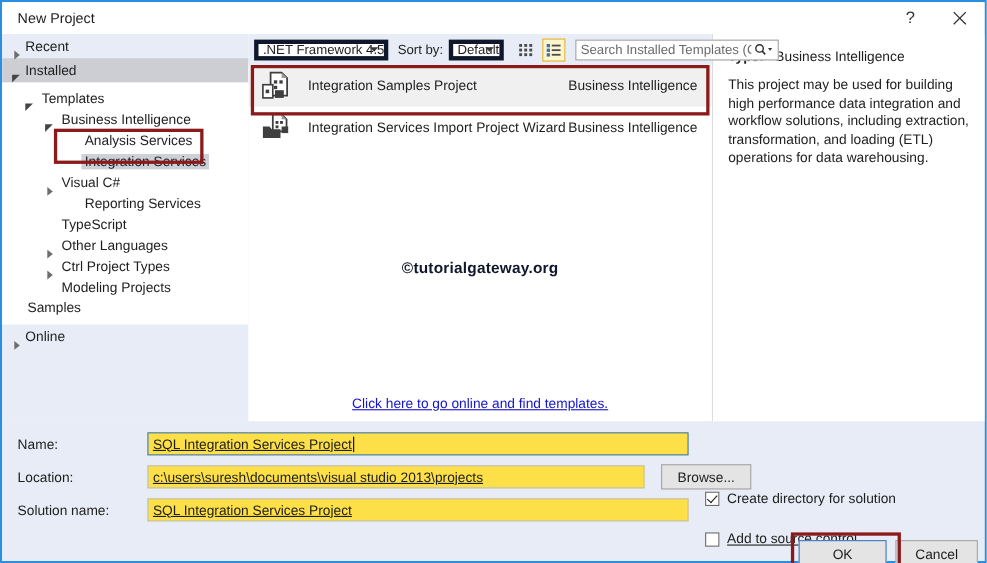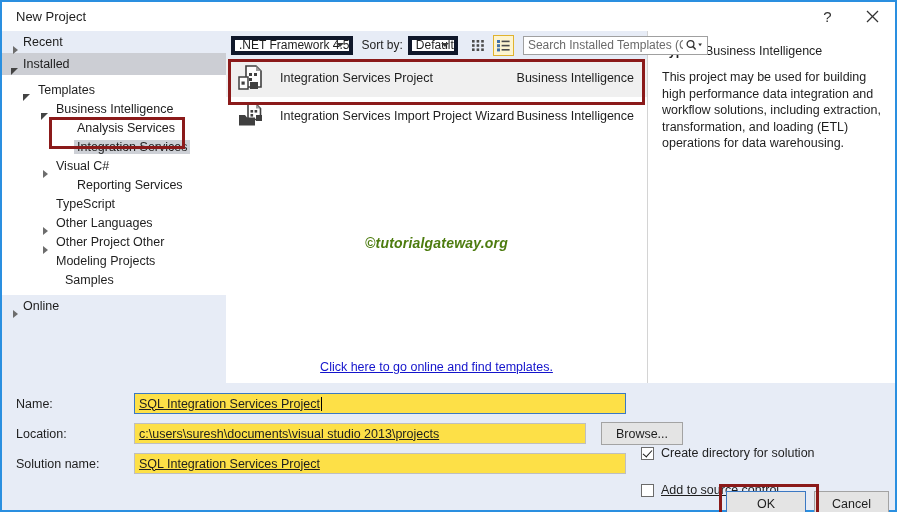--- a/index.html
+++ b/index.html
@@ -134,21 +134,21 @@
     font-size: 12.5px;
   }
   .tree-row .lbl { padding: 0 3px; }
   .tree-row.active .lbl {
     background: #cdd0d6;
   }
   .ind1 { padding-left: 20px; }
   .ind2 { padding-left: 38px; }
   .ind3 { padding-left: 72px; }
   .ind2n { padding-left: 51px; }
-  .samples-row { padding-left: 20px; margin-left: 40px; }
+  .samples-row { padding-left: 20px; }
   .sidebar-bottom {
     flex: 1;
     background: #e7ecf6;
   }
 
   
   .annot {
     position: absolute;
     border: 3px solid #8b1a1a;
     pointer-events: none;
@@ -282,25 +282,24 @@
     font-size: 12.5px;
     margin-left: auto;
     margin-right: 13px;
     white-space: nowrap;
   }
   .watermark {
     position: absolute;
     left: 0; right: 0;
     top: 176px;
     text-align: center;
-    color: #4d7c0f;
+    color: #0f172a;
     font-weight: bold;
     font-size: 14px;
     letter-spacing: 0.2px;
-    font-style: italic;
   }
   .online-link {
     position: absolute;
     left: 0; right: 0;
     bottom: 9px;
     text-align: center;
     color: #1414cc;
     text-decoration: underline;
     font-size: 12.5px;
     cursor: pointer;
@@ -468,21 +467,21 @@
           </div>
           <div class="tree-row ind2n">
             <span class="lbl">TypeScript</span>
           </div>
           <div class="tree-row ind2">
             <span class="tri collapsed"></span>
             <span class="lbl">Other Languages</span>
           </div>
           <div class="tree-row ind2">
             <span class="tri collapsed"></span>
-            <span class="lbl">Other Project Other</span>
+            <span class="lbl">Ctrl Project Types</span>
           </div>
           <div class="tree-row ind2n">
             <span class="lbl">Modeling Projects</span>
           </div>
           <div class="tree-row samples-row">
             <span class="lbl">Samples</span>
           </div>
         </div>
 
         <div class="side-row header">
@@ -562,21 +561,21 @@
                 <g fill="#3f3f3f">
                   <rect x="12" y="9" width="3" height="3"></rect>
                   <rect x="17" y="9" width="3" height="3"></rect>
                   <rect x="12" y="14" width="3" height="3"></rect>
                 </g>
                 <rect x="2" y="13" width="9" height="12" fill="#fdfdfd" stroke="#3f3f3f" stroke-width="1.5"></rect>
                 <rect x="4.5" y="17.5" width="3.2" height="3.2" fill="#3f3f3f"></rect>
                 <rect x="13" y="18" width="8" height="7" fill="#3f3f3f"></rect>
               </svg>
             </span>
-            <span class="tmpl-name">Integration Services Project</span>
+            <span class="tmpl-name">Integration Samples Project</span>
             <span class="tmpl-cat">Business Intelligence</span>
           </div>
 
           <div class="tmpl-row">
             <span class="tmpl-icon">
               <svg width="30" height="28" viewBox="0 0 30 28">
                 <path d="M11 2 h8 l4.5 4.5 v11 H11 Z" fill="#fdfdfd" stroke="#3f3f3f" stroke-width="1.6"></path>
                 <path d="M19 2 v4.5 h4.5 Z" fill="#9a9a9a"></path>
                 <g fill="#3f3f3f">
                   <rect x="13.5" y="8" width="2.6" height="2.6"></rect>

